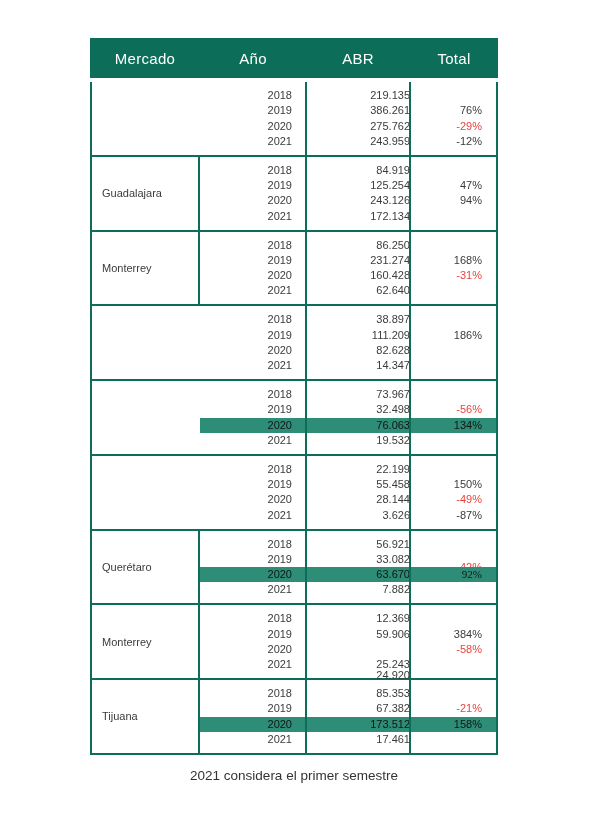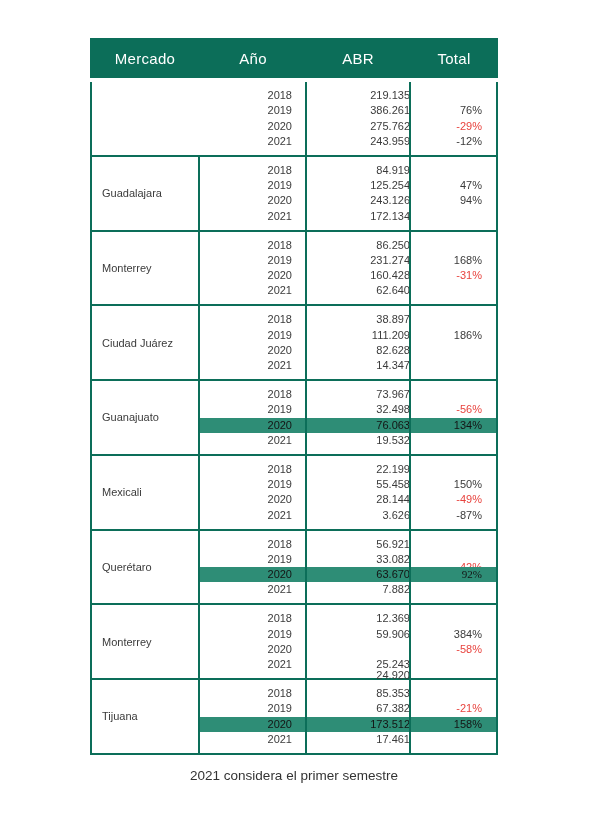--- a/index.html
+++ b/index.html
@@ -92,55 +92,52 @@
         <div class="cell c-year" style="grid-row: 4;">2020</div>
         <div class="cell c-abr" style="grid-row: 4;">160.428</div>
         <div class="cell c-total neg" style="grid-row: 4;">-31%</div>
         <div class="cell c-year" style="grid-row: 5;">2021</div>
         <div class="cell c-abr" style="grid-row: 5;">62.640</div>
         <div class="cell c-total" style="grid-row: 5;"></div>
       </div>
       <div class="section">
         <div class="vline" style="left: 213px;"></div>
         <div class="vline" style="left: 317px;"></div>
-        <div class="mcell">Ciudad Juárez</div>
         <div class="cell c-year" style="grid-row: 2;">2018</div>
         <div class="cell c-abr" style="grid-row: 2;">38.897</div>
         <div class="cell c-total" style="grid-row: 2;"></div>
         <div class="cell c-year" style="grid-row: 3;">2019</div>
         <div class="cell c-abr" style="grid-row: 3;">111.209</div>
         <div class="cell c-total" style="grid-row: 3;">186%</div>
         <div class="cell c-year" style="grid-row: 4;">2020</div>
         <div class="cell c-abr" style="grid-row: 4;">82.628</div>
         <div class="cell c-total" style="grid-row: 4;"></div>
         <div class="cell c-year" style="grid-row: 5;">2021</div>
         <div class="cell c-abr" style="grid-row: 5;">14.347</div>
         <div class="cell c-total" style="grid-row: 5;"></div>
       </div>
       <div class="section">
         <div class="vline" style="left: 213px;"></div>
         <div class="vline" style="left: 317px;"></div>
-        <div class="mcell">Guanajuato</div>
         <div class="cell c-year" style="grid-row: 2;">2018</div>
         <div class="cell c-abr" style="grid-row: 2;">73.967</div>
         <div class="cell c-total" style="grid-row: 2;"></div>
         <div class="cell c-year" style="grid-row: 3;">2019</div>
         <div class="cell c-abr" style="grid-row: 3;">32.498</div>
         <div class="cell c-total neg" style="grid-row: 3;">-56%</div>
         <div class="cell c-year hl" style="grid-row: 4;">2020</div>
         <div class="cell c-abr hl" style="grid-row: 4;">76.063</div>
         <div class="cell c-total hl" style="grid-row: 4;">134%</div>
         <div class="cell c-year" style="grid-row: 5;">2021</div>
         <div class="cell c-abr" style="grid-row: 5;">19.532</div>
         <div class="cell c-total" style="grid-row: 5;"></div>
       </div>
       <div class="section">
         <div class="vline" style="left: 213px;"></div>
         <div class="vline" style="left: 317px;"></div>
-        <div class="mcell">Mexicali</div>
         <div class="cell c-year" style="grid-row: 2;">2018</div>
         <div class="cell c-abr" style="grid-row: 2;">22.199</div>
         <div class="cell c-total" style="grid-row: 2;"></div>
         <div class="cell c-year" style="grid-row: 3;">2019</div>
         <div class="cell c-abr" style="grid-row: 3;">55.458</div>
         <div class="cell c-total" style="grid-row: 3;">150%</div>
         <div class="cell c-year" style="grid-row: 4;">2020</div>
         <div class="cell c-abr" style="grid-row: 4;">28.144</div>
         <div class="cell c-total neg" style="grid-row: 4;">-49%</div>
         <div class="cell c-year" style="grid-row: 5;">2021</div>

